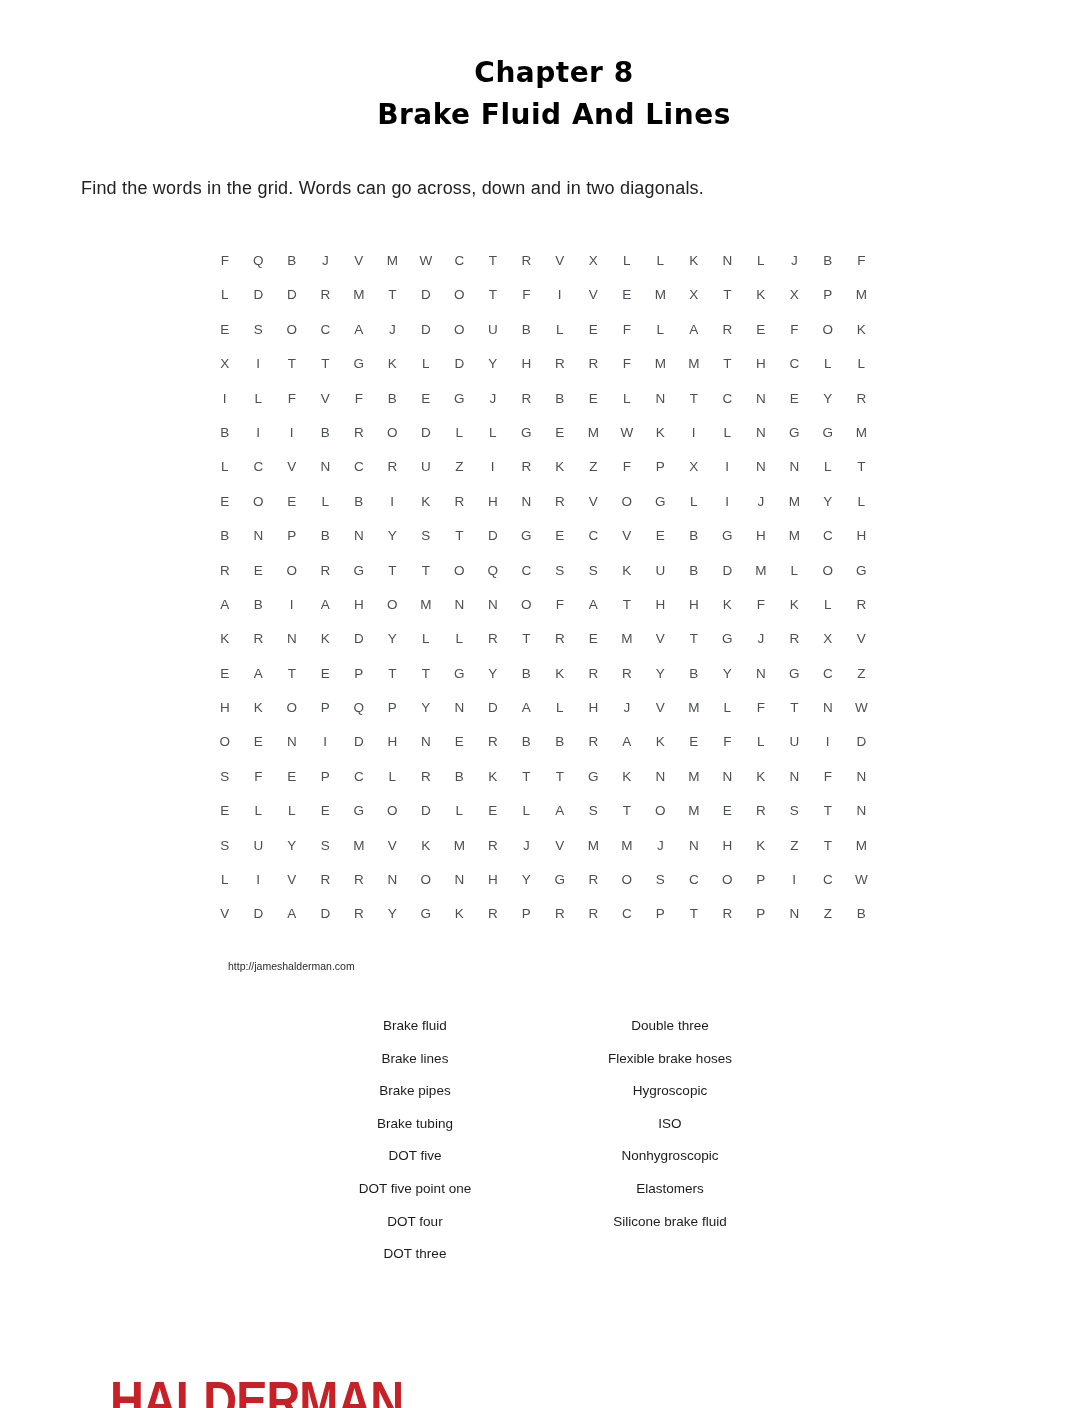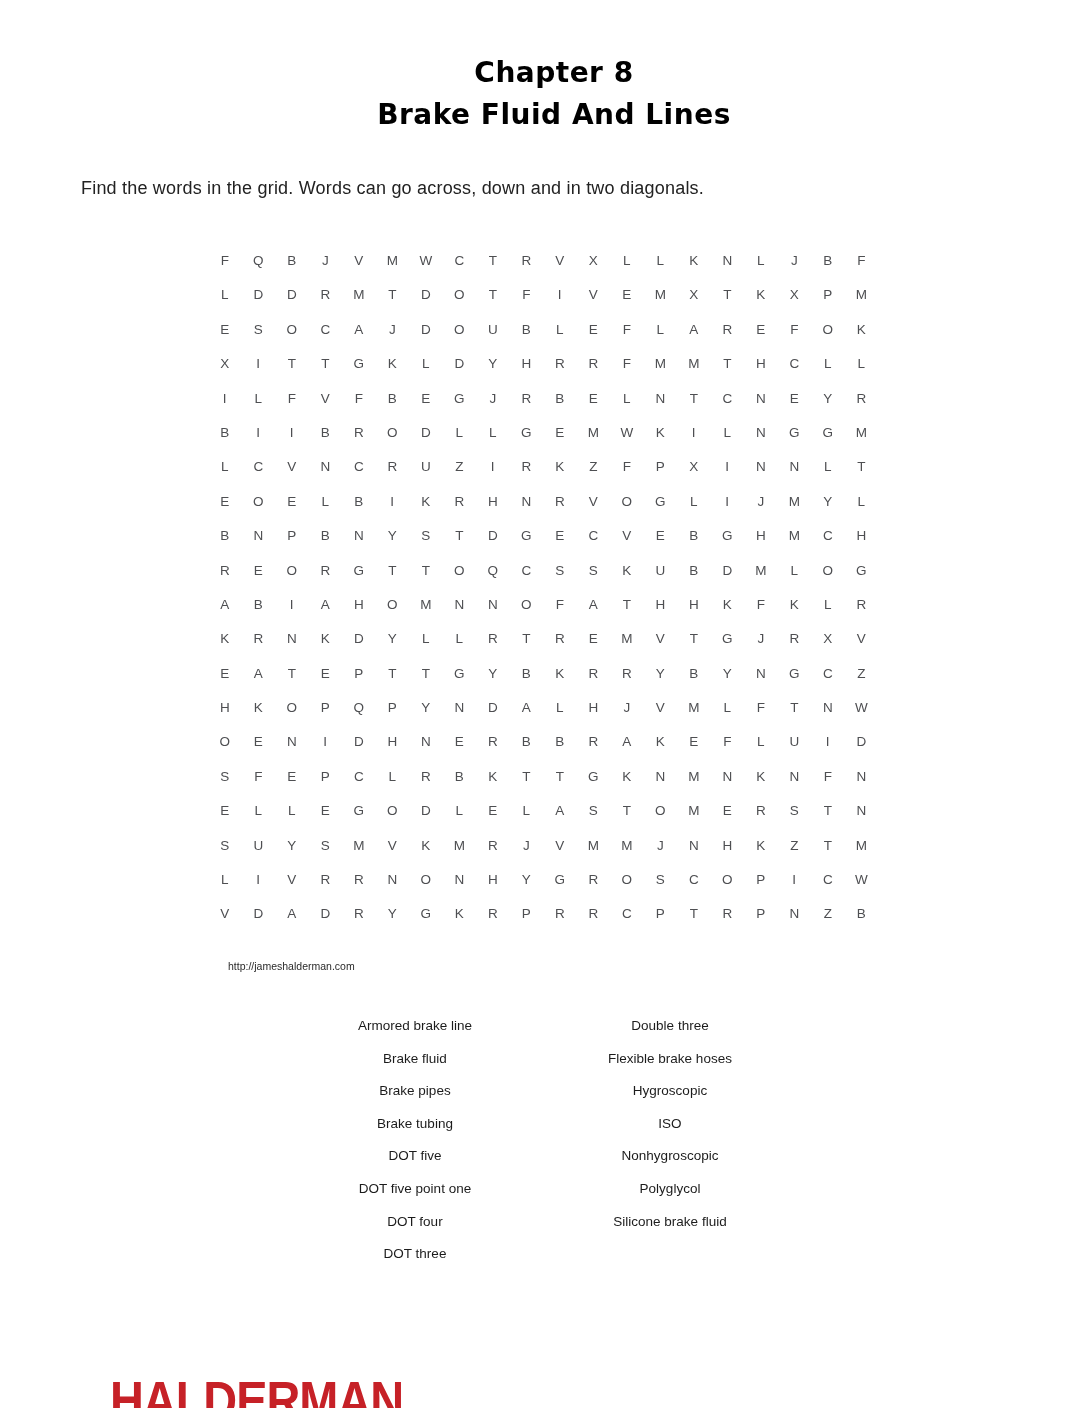--- a/index.html
+++ b/index.html
@@ -558,36 +558,36 @@
         <span class="grid-cell">P</span>
         <span class="grid-cell">N</span>
         <span class="grid-cell">Z</span>
         <span class="grid-cell">B</span>
       </div>
     </div>
 
   <div class="source-url">http://jameshalderman.com</div>
 
   <div class="word-col left">
-      <div class="word-item">Armored brake line</div>
       <div class="word-item">Brake fluid</div>
+      <div class="word-item">Brake lines</div>
       <div class="word-item">Brake pipes</div>
       <div class="word-item">Brake tubing</div>
       <div class="word-item">DOT five</div>
       <div class="word-item">DOT five point one</div>
       <div class="word-item">DOT four</div>
       <div class="word-item">DOT three</div>
     </div>
   <div class="word-col right">
       <div class="word-item">Double three</div>
       <div class="word-item">Flexible brake hoses</div>
       <div class="word-item">Hygroscopic</div>
       <div class="word-item">ISO</div>
       <div class="word-item">Nonhygroscopic</div>
-      <div class="word-item">Polyglycol</div>
+      <div class="word-item">Elastomers</div>
       <div class="word-item">Silicone brake fluid</div>
     </div>
 
   <div class="logo-block">
     <div class="logo-text" style="color: rgb(198, 33, 39);">HALDERMAN</div>
     <div class="logo-url">WWW.JAMESHALDERMAN.COM</div>
   </div>
 
 </div>
 

